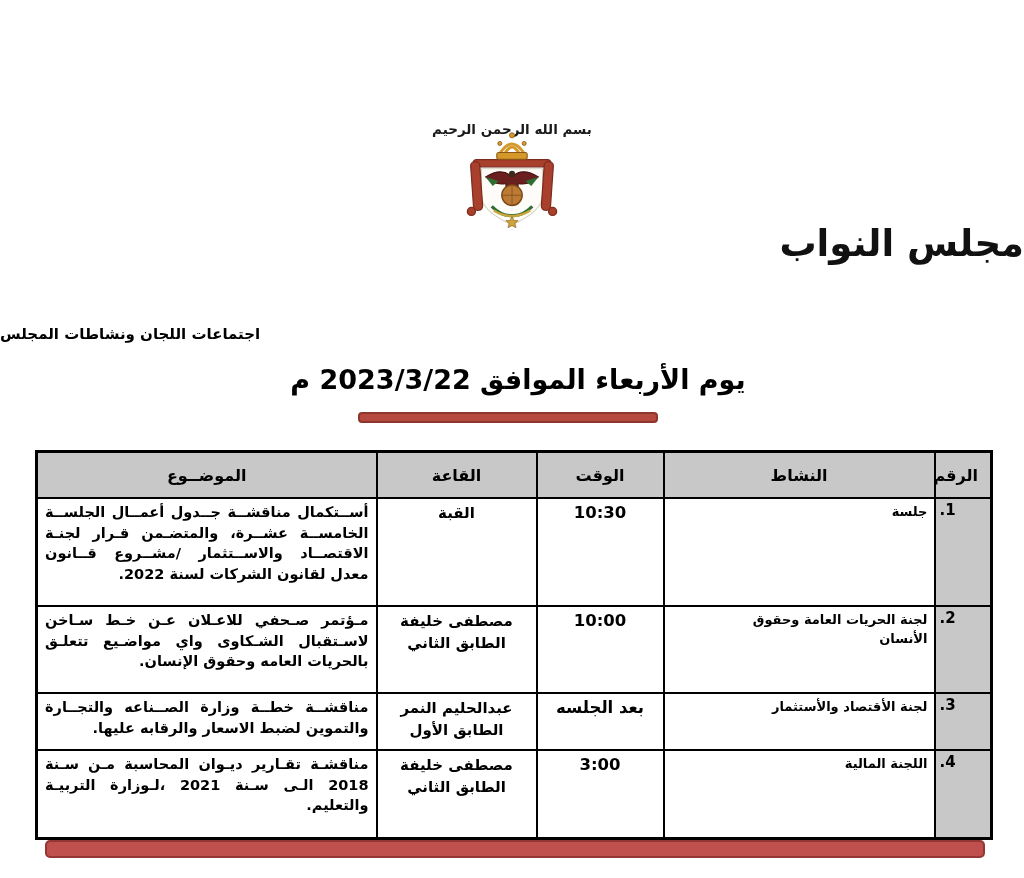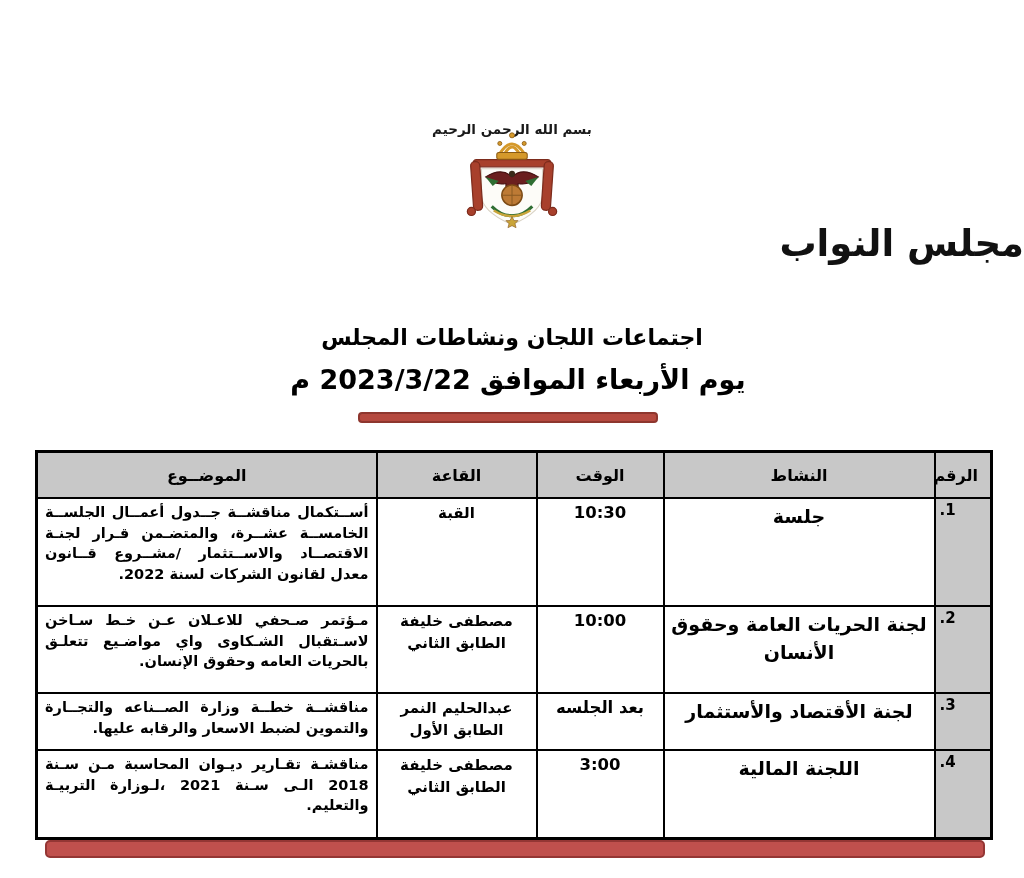--- a/index.html
+++ b/index.html
@@ -36,23 +36,23 @@
     text-align: right;
     direction: rtl;
     font-size: 37px;
     font-weight: bold;
     letter-spacing: -1px;
     color: #111111;
   }
   .doc-title {
     position: absolute;
     top: 325px; left: 0; right: 0;
-    text-align: center;
-    direction: rtl;
-    font-size: 22px;
+    text-align: left;
+    direction: rtl;
+    font-size: 15px;
     font-weight: bold;
   }
   .doc-date {
     position: absolute;
     top: 364px; left: 12px; right: 0;
     text-align: center;
     direction: rtl;
     font-size: 27px;
     font-weight: bold;
   }
@@ -91,22 +91,21 @@
   }
   td.c-num {
     background: #c8c8c8;
     direction: ltr;
     text-align: left;
     font-size: 15px;
     padding: 2px 2px 2px 4px;
   }
   th.c-num { background: #c8c8c8; }
   td.c-act {
-    text-align: center;
-    font-size: 19px;
+    font-size: 13px;
     white-space: pre-line;
     padding: 4px 6px;
     line-height: 1.45;
   }
   td.c-time {
     text-align: center;
     font-size: 16.5px;
     padding: 4px 8px;
   }
   td.c-hall {

